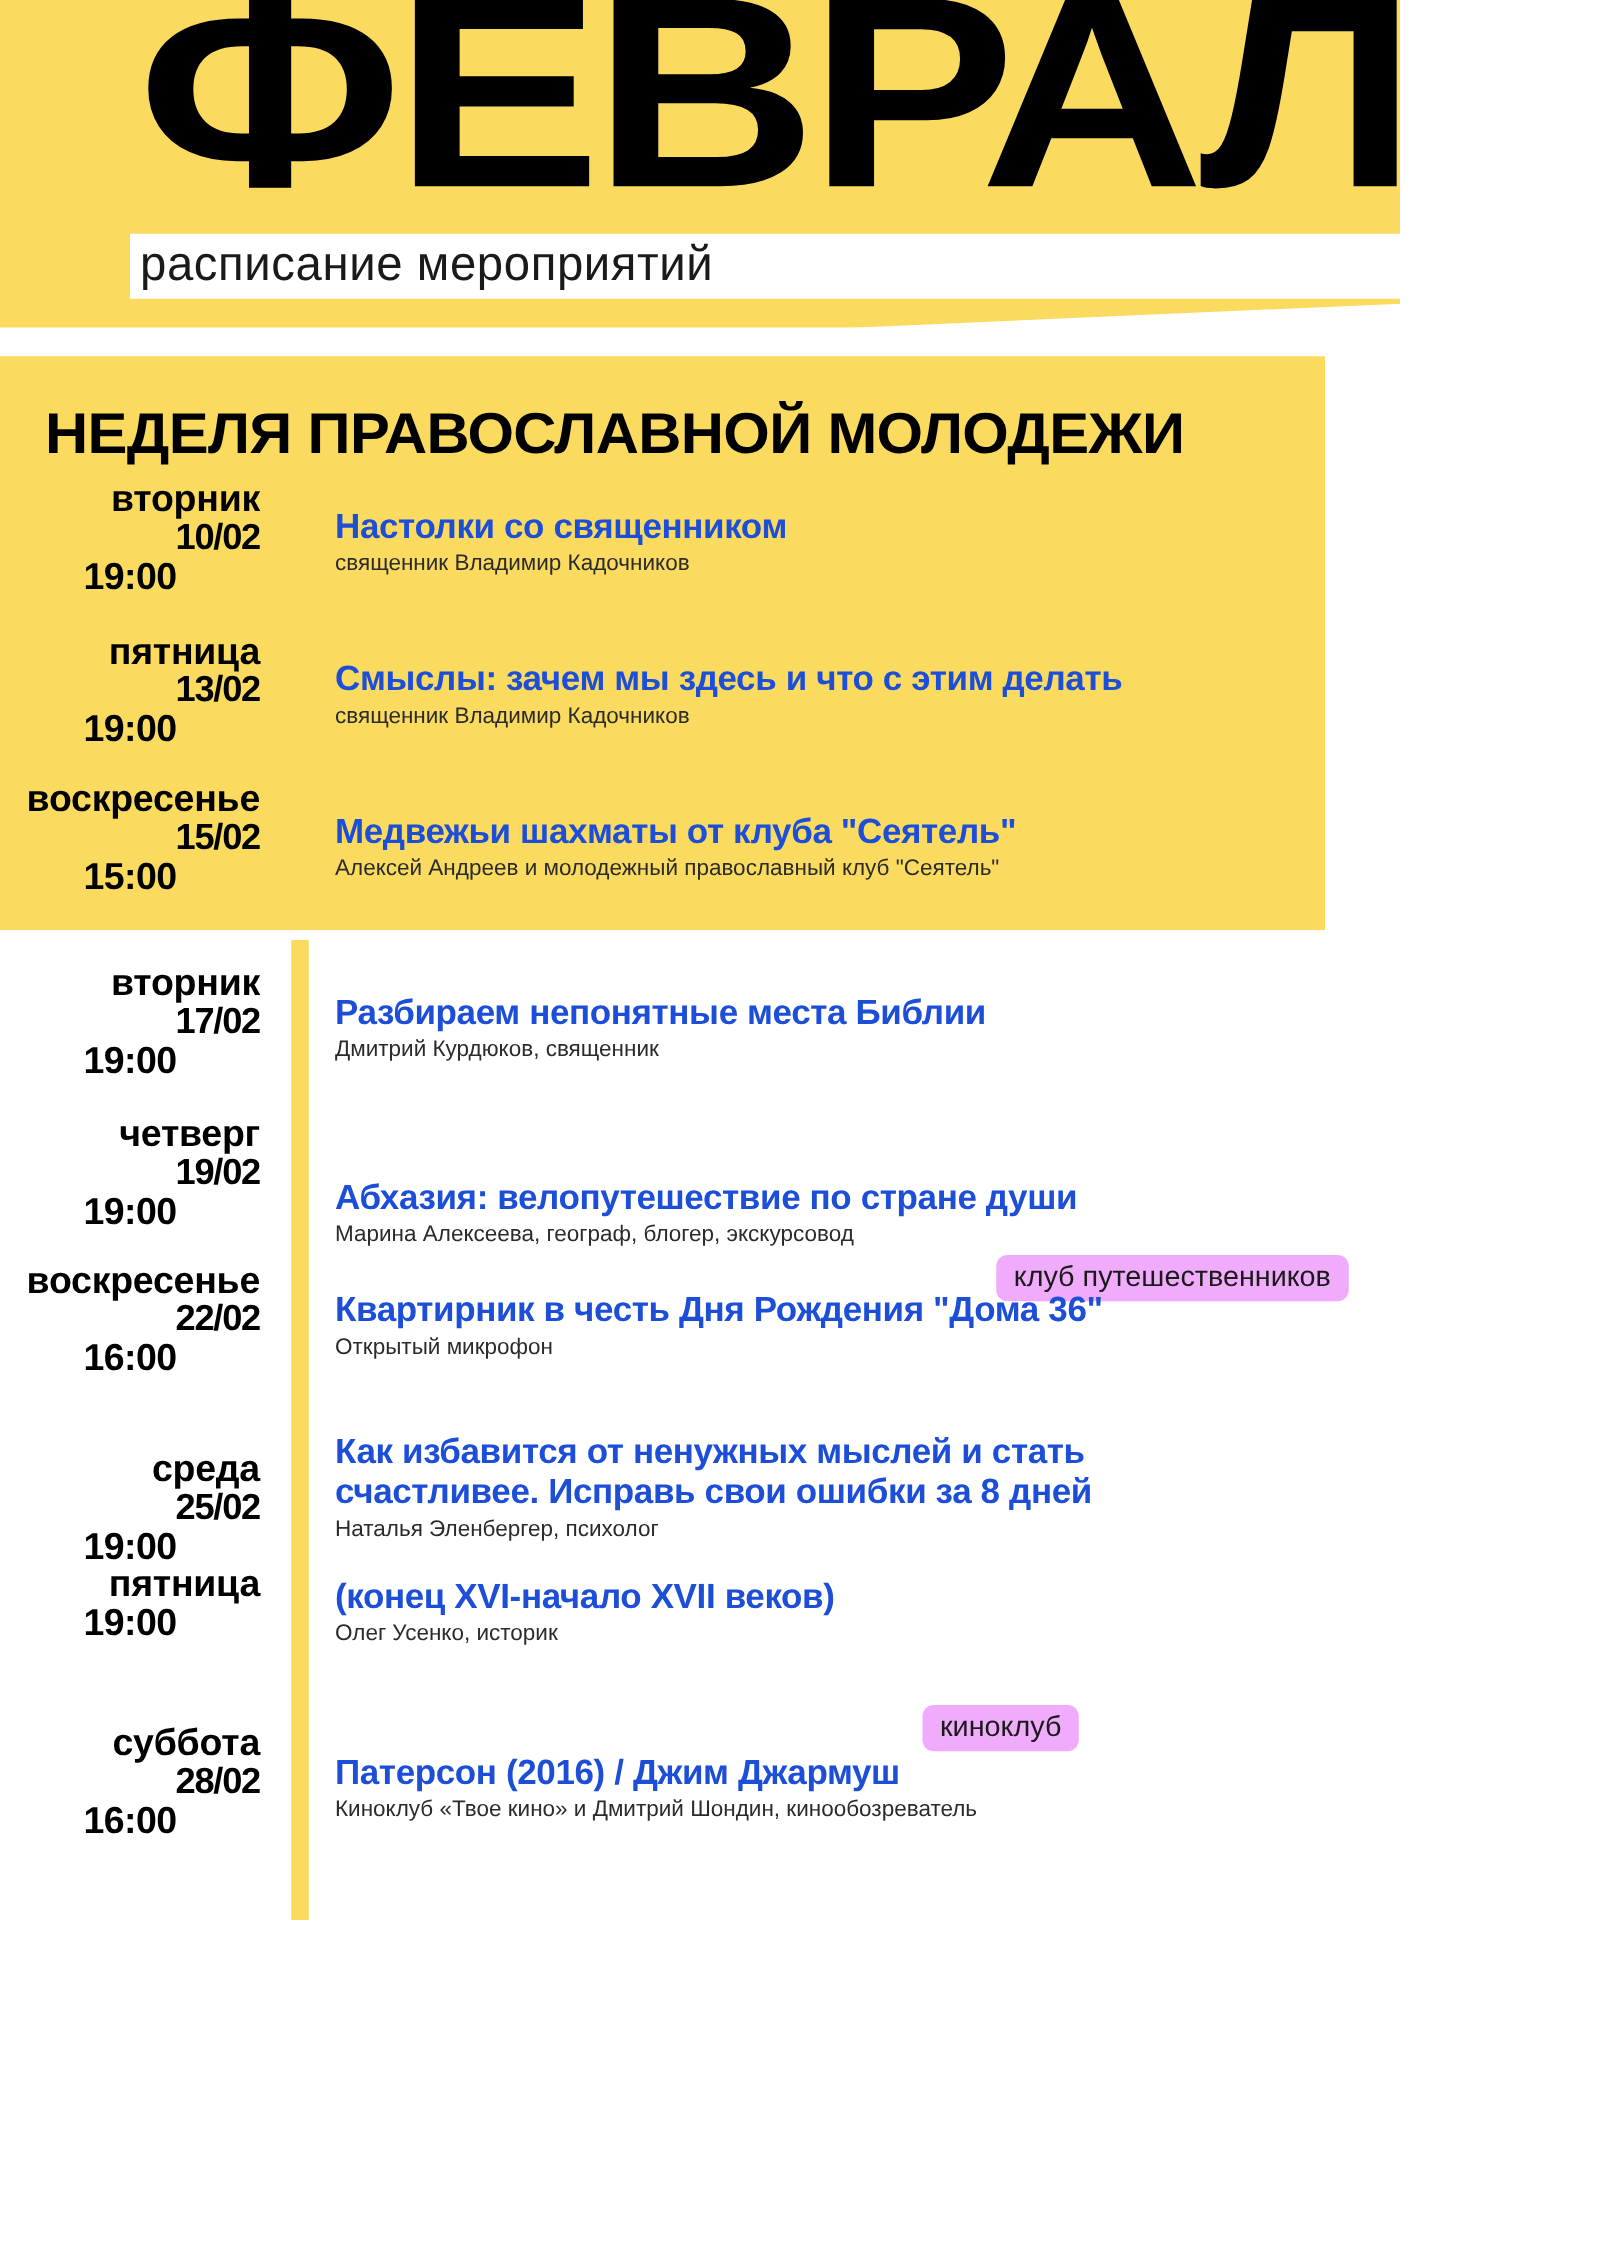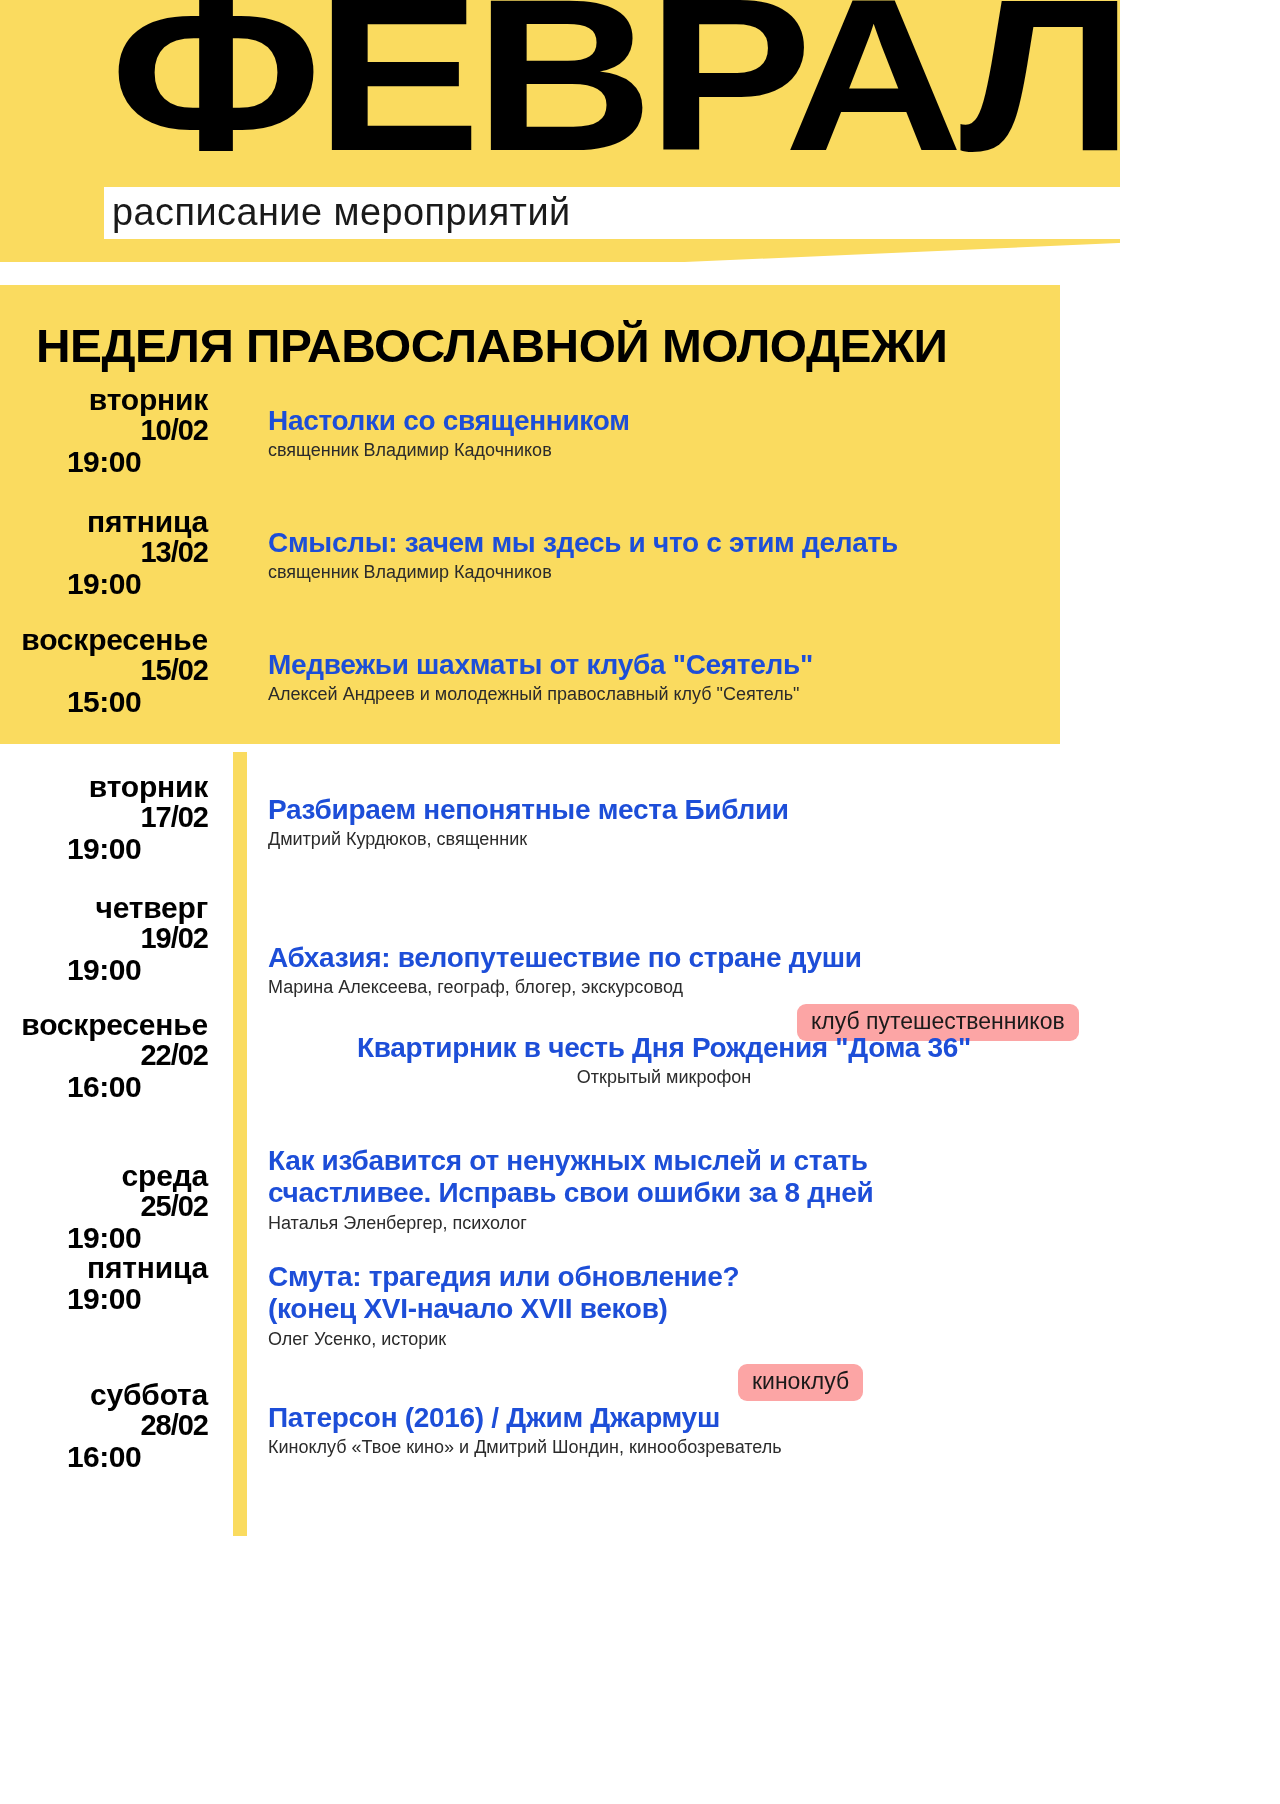--- a/index.html
+++ b/index.html
@@ -177,21 +177,21 @@
     position: absolute;
     left: 233px;
     top: 752px;
     width: 14px;
     height: 784px;
     background: #fadb5f;
   }
 
   .badge {
     position: absolute;
-    background: #fca5a5;
+    background: #f0abfc;
     border-radius: 9px;
     font-size: 23px;
     font-weight: 400;
     color: #1a1a1a;
     padding: 6px 14px 8px 14px;
     white-space: nowrap;
     line-height: 1;
   }
 </style>
 </head>
@@ -275,21 +275,21 @@
       <p class="evt-sub">Марина Алексеева, географ, блогер, экскурсовод</p>
     </div>
   </div>
 
   <div class="evt" style="top:1010px;">
     <div class="date-col" style="top:0;">
       <span class="dow">воскресенье</span>
       <span class="daymon">22/02</span>
       <span class="time">16:00</span>
     </div>
-    <div class="body-col" style="top:22px;text-align:center;">
+    <div class="body-col" style="top:22px;">
       <p class="evt-title">Квартирник в честь Дня Рождения "Дома 36"</p>
       <p class="evt-sub">Открытый микрофон</p>
     </div>
   </div>
 
   <div class="evt" style="top:1125px;">
     <div class="date-col" style="top:0;margin-top:36px;">
       <span class="dow">среда</span>
       <span class="daymon">25/02</span>
       <span class="time">19:00</span>
@@ -300,21 +300,20 @@
       <p class="evt-sub">Наталья Эленбергер, психолог</p>
     </div>
   </div>
 
   <div class="evt" style="top:1253px;">
     <div class="date-col" style="top:0;">
       <span class="dow">пятница</span>
       <span class="time">19:00</span>
     </div>
     <div class="body-col" style="top:8px;">
-      <p class="evt-title">Смута: трагедия или обновление?</p>
       <p class="evt-title">(конец XVI-начало XVII веков)</p>
       <p class="evt-sub">Олег Усенко, историк</p>
     </div>
   </div>
 
   <div class="badge" style="left:738px; top:1364px;">киноклуб</div>
 
   <div class="evt" style="top:1380px;">
     <div class="date-col" style="top:0;">
       <span class="dow">суббота</span>

